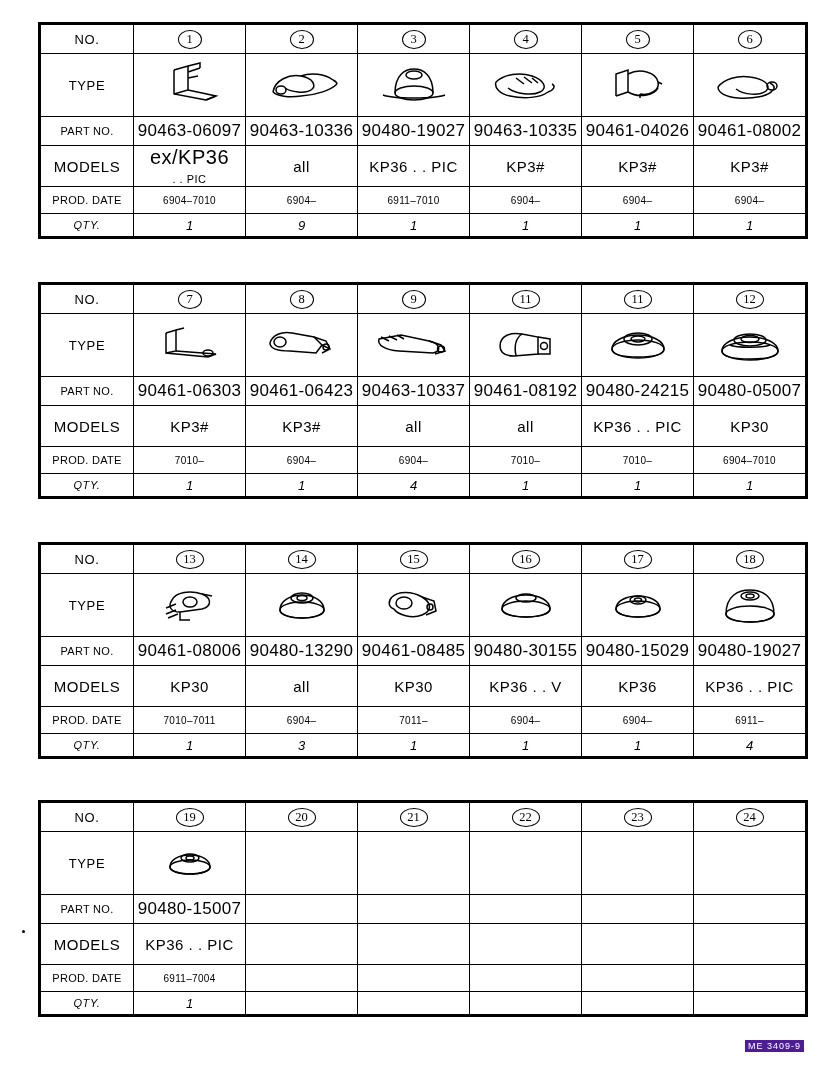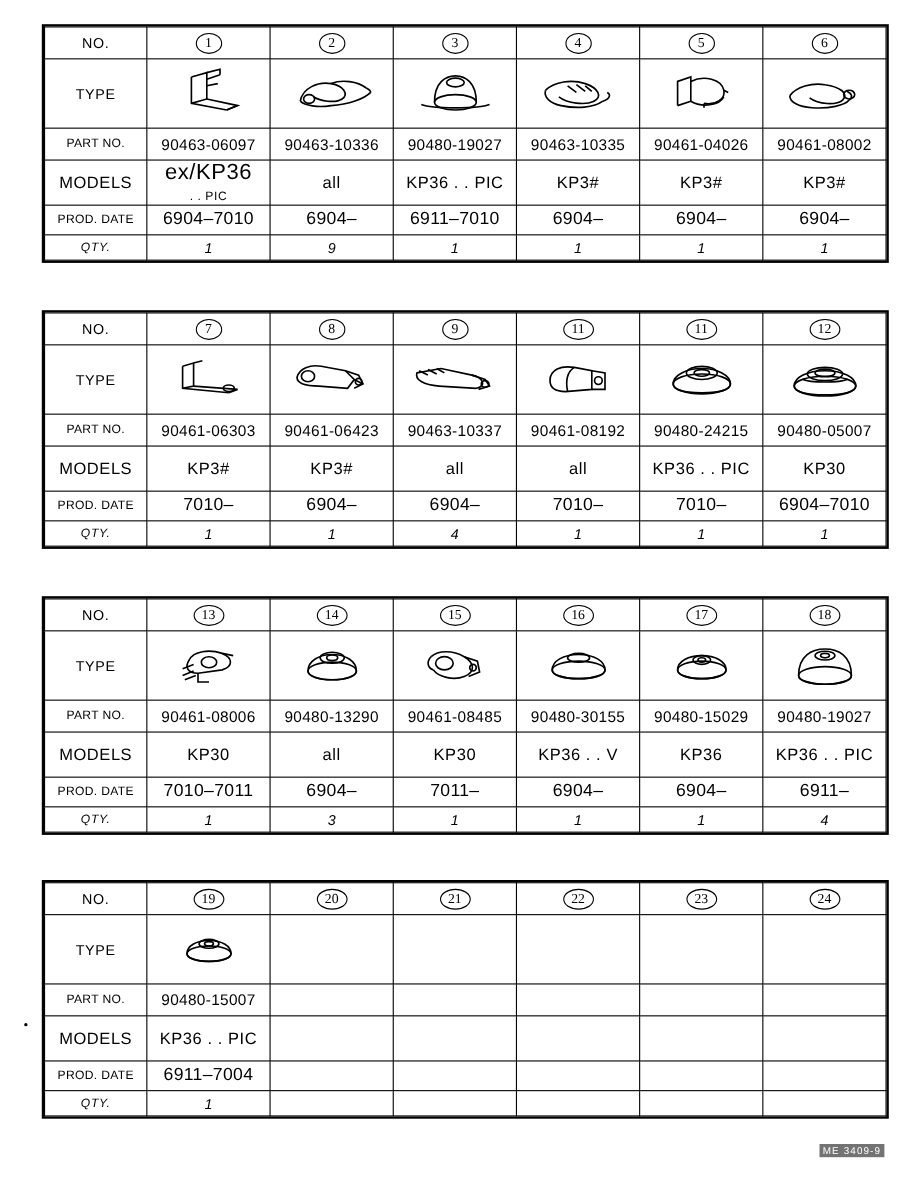--- a/index.html
+++ b/index.html
@@ -41,23 +41,23 @@
     font-size: 13px;
     padding: 0;
   }
   td.label {
     font-size: 11.5px;
     letter-spacing: 0.6px;
     width: 92px;
   }
   tr.no-row td { height: 28px; }
   tr.type-row td { height: 62px; }
-  tr.part-row td { height: 28px; font-size: 14px; letter-spacing: 0.3px; }
+  tr.part-row td { height: 28px; font-size: 17px; letter-spacing: 0.3px; }
   tr.models-row td { height: 40px; font-size: 15px; letter-spacing: 0.5px; }
-  tr.date-row td { height: 26px; font-size: 16px; letter-spacing: 0.3px; }
+  tr.date-row td { height: 26px; font-size: 10px; letter-spacing: 0.3px; }
   tr.qty-row td { height: 22px; font-size: 13px; font-style: italic; }
   tr.qty-row td.label, tr.date-row td.label, tr.part-row td.label { font-size: 11px; }
 
   .circnum {
     display: inline-block;
     border: 1.4px solid #000;
     border-radius: 50%;
     width: 22px;
     height: 17px;
     line-height: 16px;
@@ -75,21 +75,21 @@
     display: flex;
     align-items: center;
     justify-content: center;
     height: 62px;
   }
   .footer-code {
     position: absolute;
     right: 36px;
     bottom: 18px;
     font-size: 9px;
-    background: #737373;
+    background: #4c1d95;
     color: #fff;
     padding: 1px 3px;
     letter-spacing: 1px;
     font-family: "Liberation Sans", sans-serif;
   }
   .dot-left {
     position: absolute;
     left: 22px;
     top: 930px;
     width: 3px;

